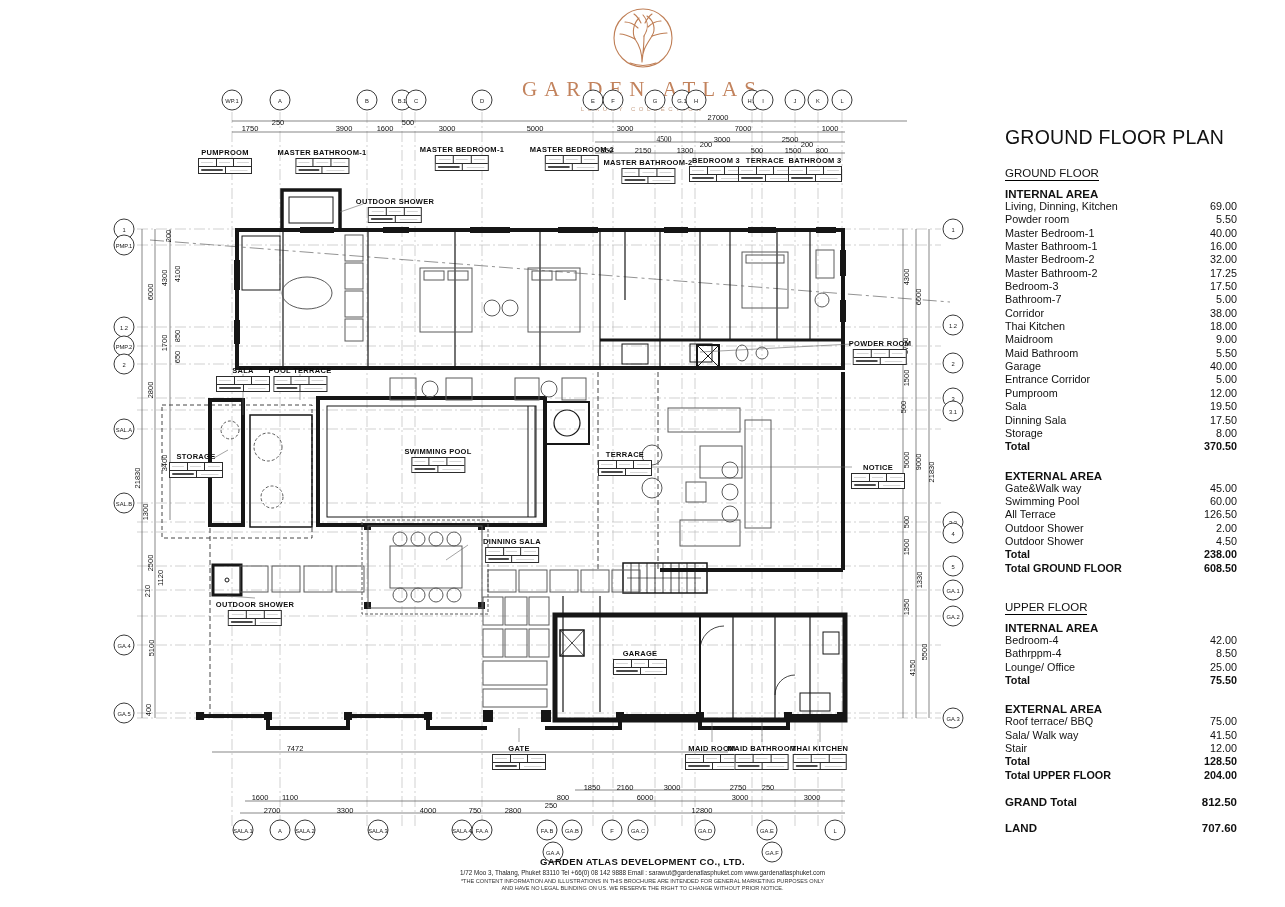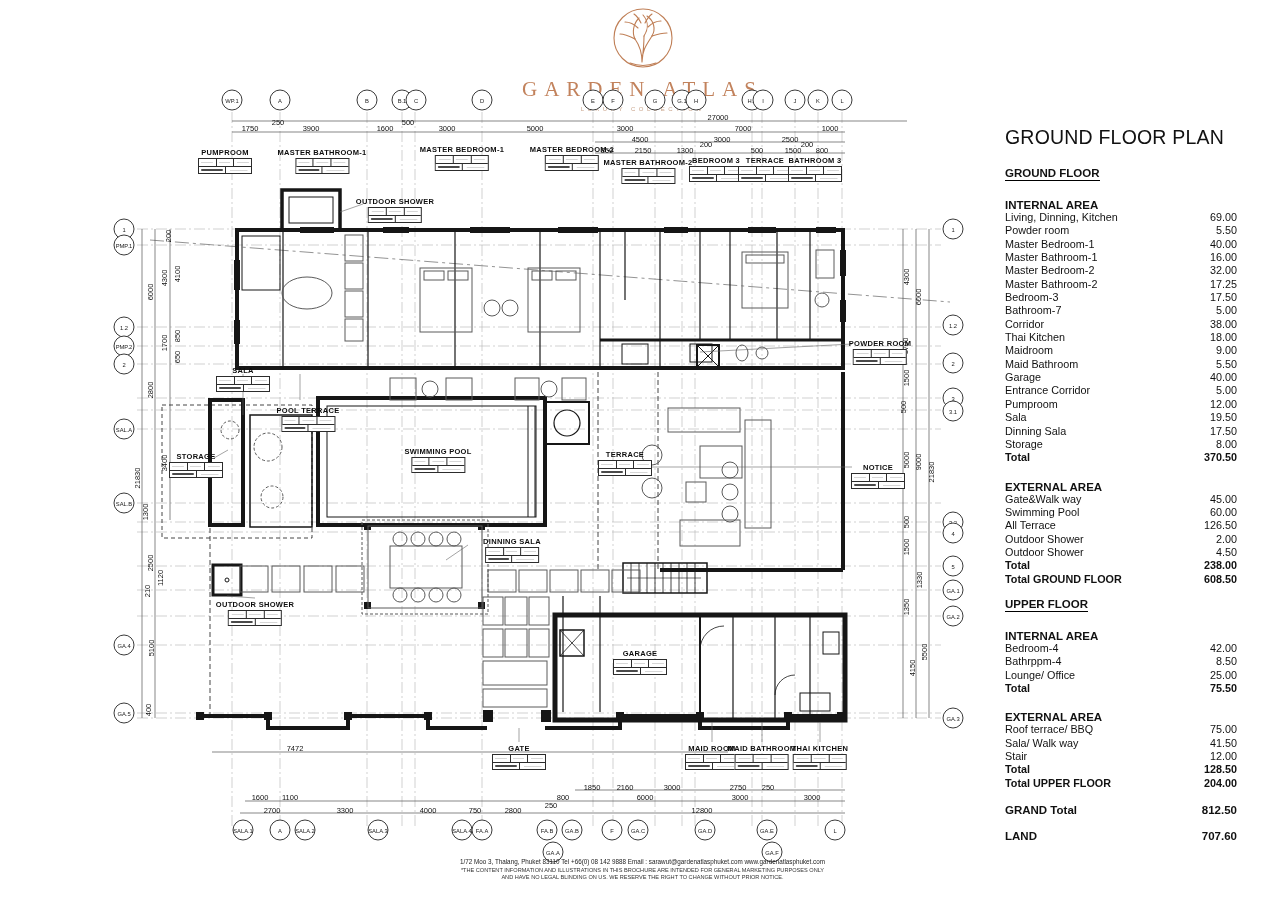--- a/index.html
+++ b/index.html
@@ -36,27 +36,27 @@
         background:linear-gradient(transparent 45%,#9996 45%,#9996 60%,transparent 60%) center/70% 100% no-repeat;}
   .room .tag .c:last-child{border-right:none;}
   .room .tag .pill{background:#fff;position:relative;}
   .room .tag .pill:before{content:"";position:absolute;left:2px;top:2px;right:2px;bottom:2px;
         background:#4a4a4a;border-radius:3px;}
   
   #spec{position:absolute;left:1005px;top:103px;width:232px;}
   #spec h1{margin:0;font-size:29px;font-weight:bold;letter-spacing:.5px;display:inline-block;
            border-bottom:1.5px solid #000;padding-bottom:3px;line-height:1.05;}
   #spec h2{margin:5px 0 14px;font-size:19.5px;font-weight:normal;letter-spacing:.2px;}
-  .sechead{font-size:11.5px;font-weight:bold;display:inline-block;border-bottom:1px solid #000;
+  .sechead{font-size:11.5px;font-weight:normal;display:inline-block;border-bottom:1px solid #000;
            padding-bottom:1px;}
   .grouphead{font-size:11.5px;font-weight:bold;}
   .srow{display:flex;justify-content:space-between;font-size:10.8px;line-height:13.35px;}
   .srow .val{text-align:right;min-width:44px;}
   .srow.bold{font-weight:bold;}
-  .gap14{margin-top:14px;} .gap8{margin-top:18px;} .gap16{margin-top:16px;} .gap22{margin-top:8px;}
+  .gap14{margin-top:14px;} .gap8{margin-top:7px;} .gap16{margin-top:16px;} .gap22{margin-top:22px;}
   .sumrow{display:flex;justify-content:space-between;font-size:11.5px;font-weight:bold;}
   
   #footer{position:absolute;left:0;top:856px;width:1285px;text-align:center;}
   #footer .f1{font-size:9.5px;font-weight:bold;letter-spacing:.3px;}
   #footer .f2{font-size:6.3px;margin-top:2px;color:#222;}
   #footer .f3{font-size:5.6px;margin-top:2px;color:#333;}
   #footer .f4{font-size:5.6px;margin-top:1px;color:#333;}
 </style>
 </head>
 <body>
@@ -392,29 +392,29 @@
     <div class="bubble" style="left: 767px; top: 830px;">GA.E</div>
     <div class="bubble" style="left: 835px; top: 830px;">L</div>
     <div class="bubble" style="left: 553px; top: 852px;">GA.A</div>
     <div class="bubble" style="left: 772px; top: 852px;">GA.F</div>
   </div>
 <div class="lay">
 
 <div class="dim" style="left: 718px; top: 117px;">27000</div>
     <div class="dim" style="left: 250px; top: 128px;">1750</div>
     <div class="dim" style="left: 278px; top: 122px;">250</div>
-    <div class="dim" style="left: 311px; top: 128px;">3900</div>
+    <div class="dim" style="left: 344px; top: 128px;">3900</div>
     <div class="dim" style="left: 385px; top: 128px;">1600</div>
     <div class="dim" style="left: 408px; top: 122px;">500</div>
     <div class="dim" style="left: 447px; top: 128px;">3000</div>
     <div class="dim" style="left: 535px; top: 128px;">5000</div>
     <div class="dim" style="left: 625px; top: 128px;">3000</div>
     <div class="dim" style="left: 743px; top: 128px;">7000</div>
     <div class="dim" style="left: 830px; top: 128px;">1000</div>
-    <div class="dim" style="left: 640px; top: 139px;">4500</div>
+    <div class="dim" style="left: 664px; top: 139px; font-family: Liberation Serif, serif;">4500</div>
     <div class="dim" style="left: 722px; top: 139px;">3000</div>
     <div class="dim" style="left: 790px; top: 139px;">2500</div>
     <div class="dim" style="left: 607px; top: 150px;">850</div>
     <div class="dim" style="left: 643px; top: 150px;">2150</div>
     <div class="dim" style="left: 685px; top: 150px;">1300</div>
     <div class="dim" style="left: 706px; top: 144px;">200</div>
     <div class="dim" style="left: 757px; top: 150px;">500</div>
     <div class="dim" style="left: 793px; top: 150px;">1500</div>
     <div class="dim" style="left: 807px; top: 144px;">200</div>
     <div class="dim" style="left: 822px; top: 150px;">800</div>
@@ -617,21 +617,21 @@
           <span class="c"></span>
           <span class="c"></span>
           <span class="c"></span>
         </div>
         <div class="r">
           <span class="c pill"></span>
           <span class="c"></span>
         </div>
       </div>
     </div>
-    <div class="room" style="left: 308px; top: 366px; margin-top: 40px;">
+    <div class="room" style="left: 300px; top: 366px;">
       <div class="rname">POOL TERRACE</div>
       <div class="tag">
         <div class="r">
           <span class="c"></span>
           <span class="c"></span>
           <span class="c"></span>
         </div>
         <div class="r">
           <span class="c pill"></span>
           <span class="c"></span>
@@ -964,16 +964,17 @@
     <span>GRAND Total</span>
     <span>812.50</span>
   </div>
   <div class="sumrow gap14">
     <span>LAND</span>
     <span>707.60</span>
   </div>
 </aside>
 
 <footer id="footer">
+  <div class="f1">GARDEN ATLAS DEVELOPMENT CO., LTD.</div>
   <div class="f2">1/72 Moo 3, Thalang, Phuket 83110    Tel +66(0) 08 142 9888    Email : sarawut@gardenatlasphuket.com    www.gardenatlasphuket.com</div>
   <div class="f3">*THE CONTENT INFORMATION AND ILLUSTRATIONS IN THIS BROCHURE ARE INTENDED FOR GENERAL MARKETING PURPOSES ONLY</div>
   <div class="f4">AND HAVE NO LEGAL BLINDING ON US. WE RESERVE THE RIGHT TO CHANGE WITHOUT PRIOR NOTICE.</div>
 </footer>
 
 </body></html>

